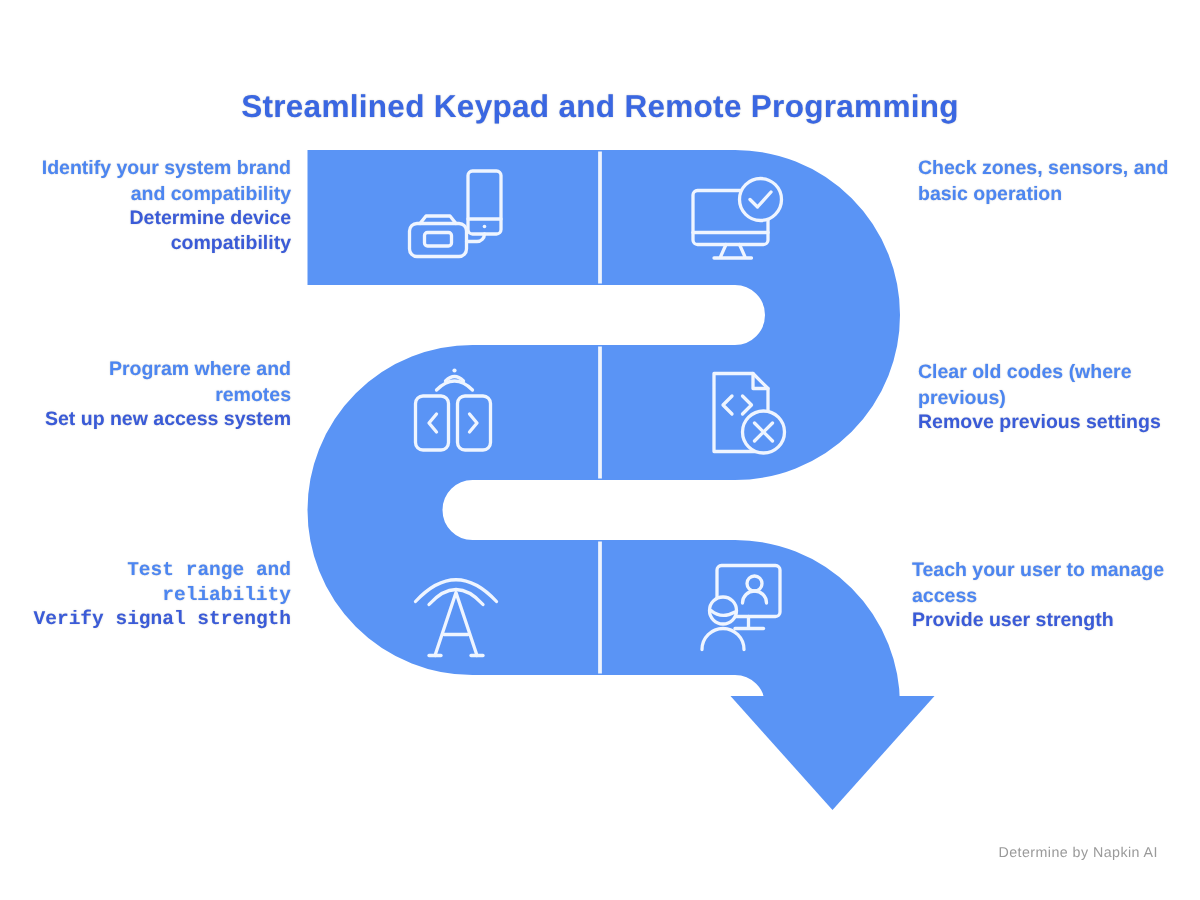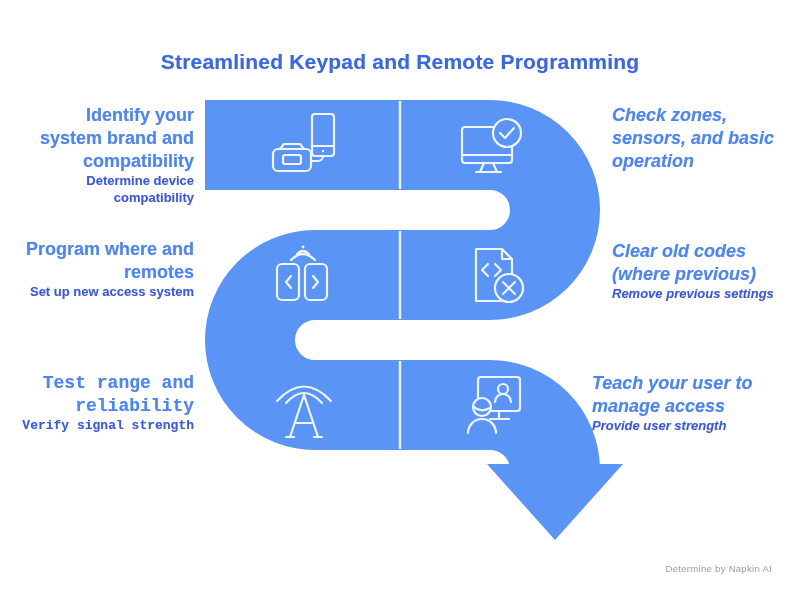--- a/index.html
+++ b/index.html
@@ -1,38 +1,38 @@
 <!DOCTYPE html>
 <html><head>
 <meta charset="utf-8">
 <style>
   html,body{margin:0;padding:0;background:#ffffff;}
   .canvas{
     position:relative;width:800px;height:600px;background:#ffffff;overflow:hidden;
     font-family:"Liberation Sans", sans-serif;
   }
   .title{
-    position:absolute;left:0;top:50px;width:800px;text-align:center;
+    position:absolute;left:0;top:60px;width:800px;text-align:center;
     font-size:21px;font-weight:700;color:#3A67E2;letter-spacing:.2px;
     text-shadow:0 0 1px rgba(110,110,110,.45);
   }
   .step{position:absolute;width:172px;}
   .step.left{text-align:right;}
-  .step.right{text-align:left;font-style:italic;}
+  .step.right{text-align:left;}
   .step .label{
-    font-size:18px;font-weight:700;color:#4C86F2;line-height:1.28;
+    font-size:13px;font-weight:700;color:#4C86F2;line-height:1.28;
     text-shadow:0 0 1px rgba(110,110,110,.4);
   }
   .step .sublabel{
     font-size:13px;font-weight:700;color:#3A5BD8;line-height:1.3;
     text-shadow:0 0 1px rgba(110,110,110,.35);
   }
   .l1{left:22px;top:104px;}   .r1{left:612px;top:104px;}
   .l2{left:22px;top:238px;}   .r2{left:612px;top:240px;}
-  .l3{left:22px;top:372px;font-family:Liberation Mono, monospace;}   .r3{left:592px;top:372px;}
+  .l3{left:22px;top:372px;font-family:Liberation Mono, monospace;}   .r3{left:608px;top:372px;}
   .snake-svg{position:absolute;left:0;top:0;}
   .watermark{
     position:absolute;right:28px;bottom:26px;font-size:9.5px;color:#9a9a9a;
     letter-spacing:.3px;
   }
 </style>
 </head>
 <body>
 
 <div class="canvas">

